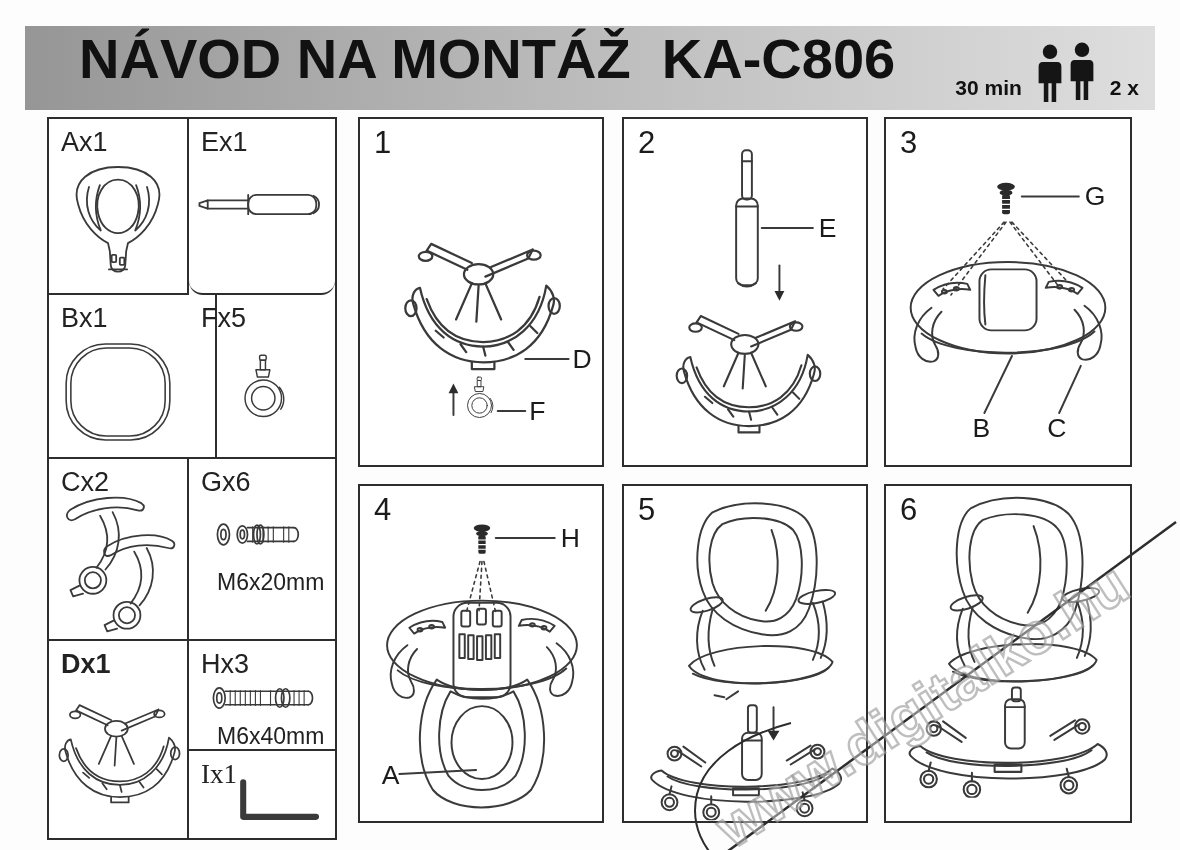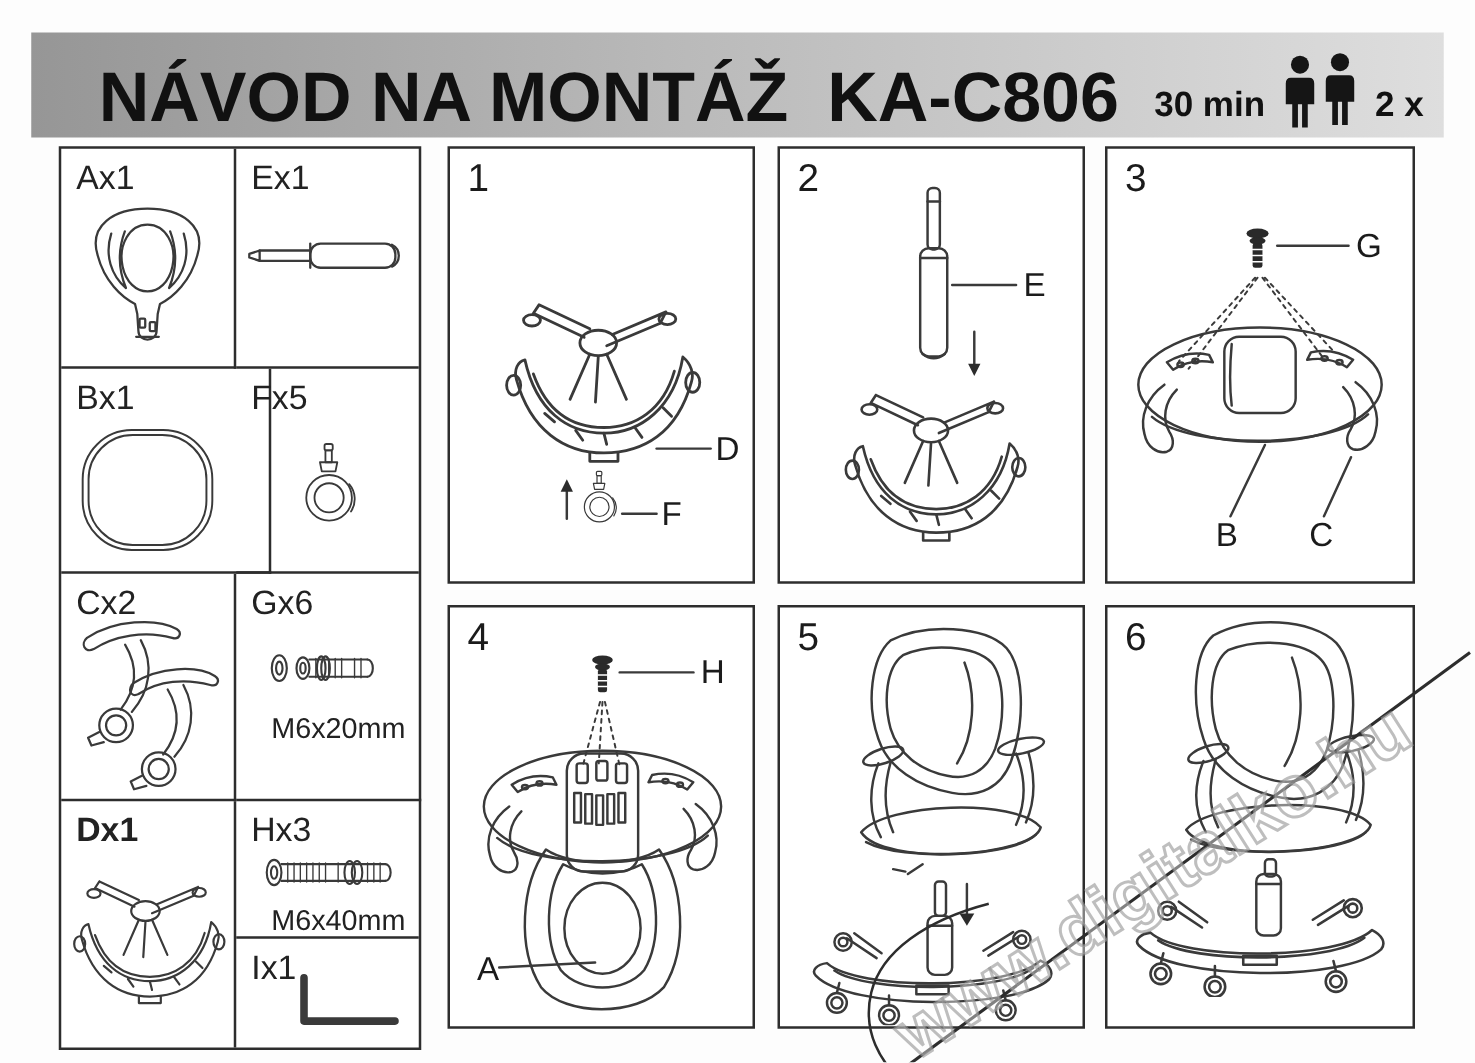--- a/index.html
+++ b/index.html
@@ -5,28 +5,28 @@
   html,body{margin:0;padding:0;}
   body{
     width:1180px;height:850px;position:relative;overflow:hidden;
     background:#fdfdfd;color:#1c1c1c;
     font-family:"Liberation Sans", sans-serif;
   }
   
   .titlebar{
     position:absolute;left:25px;top:26px;width:1130px;height:84px;
     background:linear-gradient(90deg,#969696 0%,#b9b9b9 45%,#dedede 100%);
-    display:flex;align-items:flex-end;
+    display:flex;align-items:flex-start;
   }
   .title{
     margin:0 0 0 54px;font-size:56px;font-weight:bold;letter-spacing:0;
     white-space:pre;color:#111;
   }
   .meta{position:absolute;right:16px;bottom:6px;display:flex;align-items:flex-end;gap:12px;}
-  .duration,.count{font-size:28px;font-weight:bold;color:#111;margin-bottom:4px;}
+  .duration,.count{font-size:21px;font-weight:bold;color:#111;margin-bottom:4px;}
   .persons-svg{width:64px;height:62px;display:block;}
 
   
   .parts{position:absolute;left:47px;top:117px;width:290px;height:723px;
     border:2px solid #2d2d2d;box-sizing:border-box;background:#fff;}
   .cell{position:absolute;box-sizing:border-box;}
   .br{border-right:2px solid #2d2d2d;}
   .bb{border-bottom:2px solid #2d2d2d;text-align:center;}
   .plabel{position:absolute;left:12px;top:8px;font-size:27px;color:#222;}
   .psize{position:absolute;font-size:23px;color:#222;}
@@ -151,21 +151,21 @@
       <path d="M21,52 C13,26 35,11 65,11 C95,11 117,26 109,52 C103,75 88,89 76,95 L74,104 L73,119 C73,129 57,129 57,119 L56,104 L54,95 C42,89 27,75 21,52 Z"></path>
       <path d="M65,25 C49,25 39,43 43,62 C46,76 55,84 65,84 C75,84 84,76 87,62 C91,43 81,25 65,25 Z"></path>
       <path d="M33,33 C27,52 33,70 46,81 C39,64 39,47 45,31"></path>
       <path d="M97,33 C103,52 97,70 84,81 C91,64 91,47 85,31"></path>
       <rect x="58" y="108" width="5" height="8" rx="1"></rect>
       <rect x="67" y="111" width="5" height="8" rx="1"></rect>
       <path d="M55,124 L75,124"></path>
     </svg>
   </div>
 
-  <div class="cell bb" style="left:140px;top:0;width:146px;height:176px;">
+  <div class="cell bb" style="left:140px;top:0;width:146px;height:176px;border-radius:14px;">
     <span class="plabel">Ex1</span>
     <svg class="part-art lineart" style="left:4px;top:72px;" width="138" height="28" viewBox="0 0 150 30">
       <path d="M7,13 L16,10 L16,19 L7,16 Z"></path>
       <path d="M16,10 H60 M16,19 H60"></path>
       <rect x="60" y="4" width="74" height="21" rx="9"></rect>
       <path d="M131,5 C139,9 139,20 131,24"></path>
       <path d="M60,4 L60,25"></path>
     </svg>
   </div>
 
@@ -232,21 +232,21 @@
         <ellipse cx="12" cy="25" rx="3" ry="6"></ellipse>
       <path d="M19,17 H118 M19,33 H118"></path>
       <path d="M25,16 V34 M31,16 V34 M37,16 V34 M43,16 V34 M49,16 V34 M55,16 V34 M61,16 V34 M73,16 V34 M101,16 V34 M107,16 V34 M113,16 V34" stroke-width="1.3"></path>
       <ellipse cx="84" cy="25" rx="5" ry="11"></ellipse>
         <ellipse cx="91" cy="25" rx="5" ry="11"></ellipse>
       <path d="M118,17 a5,8 0 0 1 0,16"></path>
     </svg>
     <span class="psize" style="left:28px;top:82px;">M6x40mm</span>
   </div>
 
-  <div class="cell" style="left:140px;top:632px;width:146px;height:87px;">
+  <div class="cell" style="left:140px;top:632px;width:146px;height:87px;font-family:Liberation Serif, serif;">
     <span class="plabel">Ix1</span>
     <svg class="part-art lineart" style="left:40px;top:26px;" width="96" height="52" viewBox="0 0 110 60">
       <path d="M16,6 V46 H100" stroke-width="7"></path>
     </svg>
   </div>
 </section>
 
 <div class="panel p-r1" style="left:358px;width:246px;">
   <span class="stepnum">1</span>
   <svg class="art" viewBox="0 0 246 350">

